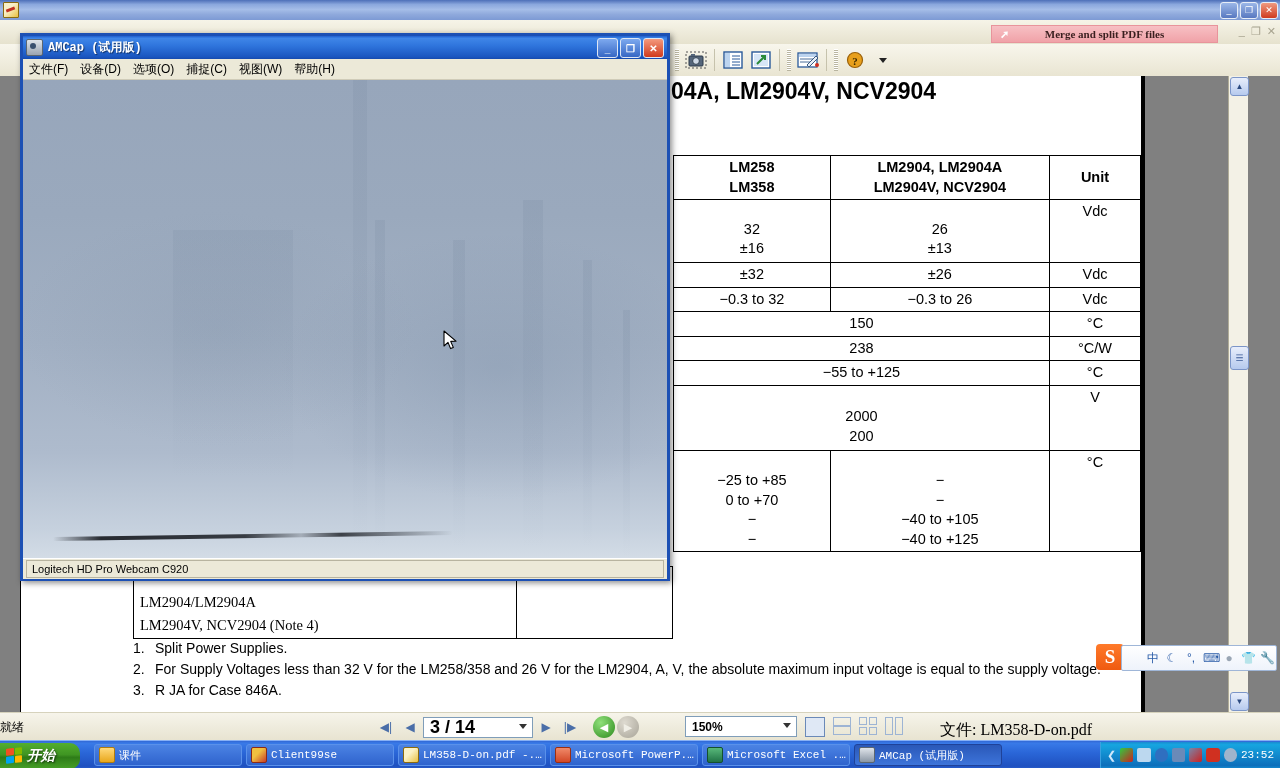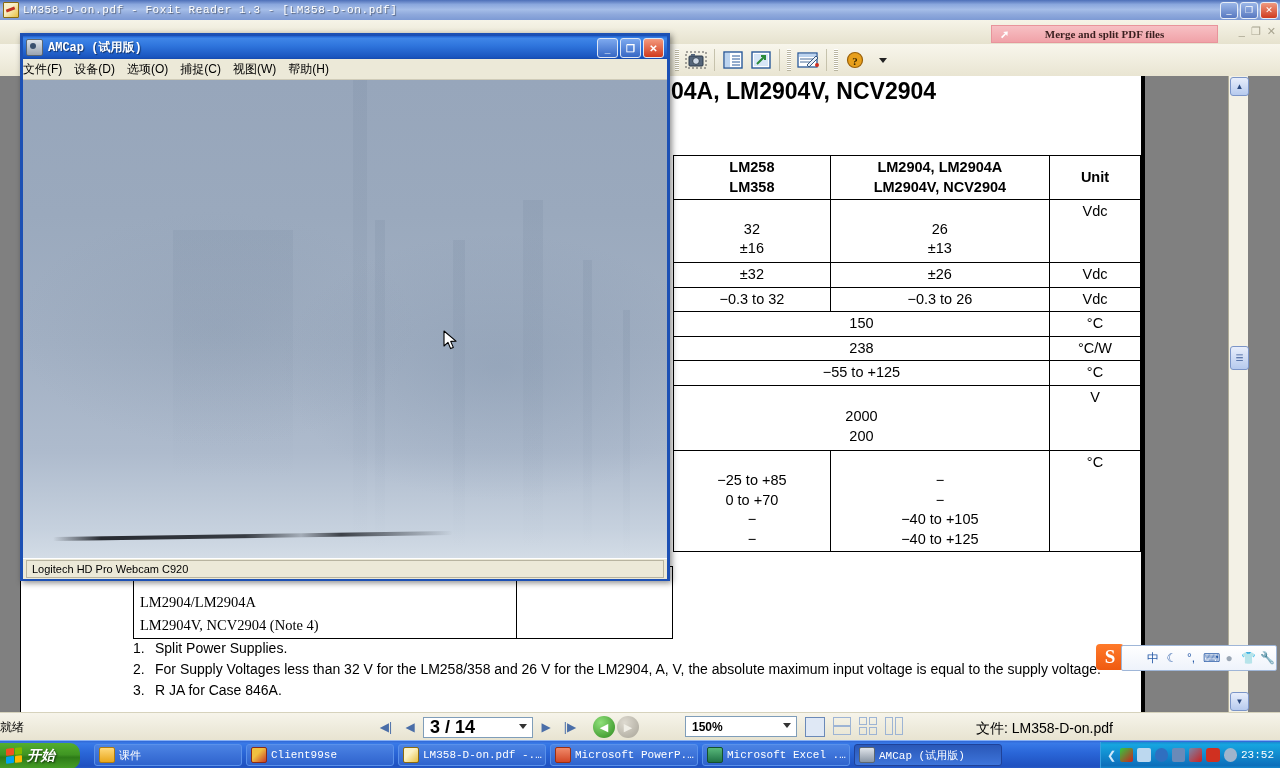--- a/index.html
+++ b/index.html
@@ -174,21 +174,21 @@
   .circ-grey  { background: radial-gradient(circle at 35% 30%, #dedad0, #a8a498); color: #f0eee6; }
   .zoom-box {
     position: absolute; left: 685px; top: 3px; width: 110px; height: 19px;
     background: #fff; border: 1px solid #7f9db9; display: flex; align-items: center; position: absolute;
   }
   .zoom-box span { font-size: 12px; margin-left: 6px; color: #000; font-weight: bold; }
   .zoom-box .caret { position: absolute; right: 5px; top: 6px; border-left: 4px solid transparent; border-right: 4px solid transparent; border-top: 5px solid #333; }
   .view-modes { position: absolute; left: 805px; top: 4px; display: flex; gap: 8px; }
   .vm { width: 18px; height: 18px; border: 1.5px solid #9db4d4; }
   .vm.sel { background: #dfe8f5; border-color: #6a89b8; }
-  .sb-file { position: absolute; left: 976px; top: 7px; font-size: 14px; font-family: Liberation Sans, sans-serif; color: #000; }
+  .sb-file { position: absolute; left: 940px; top: 7px; font-size: 16px; font-family: Liberation Serif, serif; color: #000; }
 
   
   .ime-bar {
     position: absolute; left: 1121px; top: 645px; width: 156px; height: 26px;
     background: linear-gradient(to bottom,#ffffff,#eef3fb);
     border: 1px solid #9fb6d8; border-radius: 2px;
     display: flex; align-items: center; gap: 5px; padding-left: 24px;
     box-sizing: border-box;
   }
   .ime-logo {
@@ -230,21 +230,21 @@
   .ab {
     width: 19px; height: 18px; border-radius: 3px; border: 1px solid #dde6f5;
     display: flex; align-items: center; justify-content: center;
     color: #fff; font-size: 10px; font-weight: bold;
   }
   .ab.min { background: linear-gradient(to bottom,#7da9ef,#3667c4); }
   .ab.max { background: linear-gradient(to bottom,#7da9ef,#3667c4); }
   .ab.cls { background: linear-gradient(to bottom,#f49a7e,#d03a1c); }
   .amcap-menubar {
     height: 20px; background: #ece9d8; border-bottom: 1px solid #cfcbb8;
-    display: flex; align-items: center; padding-left: 0; gap: 12px;
+    display: flex; align-items: center; padding-left: 6px; gap: 12px;
   }
   .amcap-menu { font-size: 12px; color: #000; white-space: nowrap; }
   .amcap-video {
     position: relative; width: 100%; height: 478px; overflow: hidden;
     background:
       radial-gradient(ellipse 55% 45% at 74% 60%, rgba(120,140,165,.32) 0%, rgba(120,140,165,0) 62%),
       radial-gradient(ellipse 48% 38% at 30% 52%, rgba(128,146,168,.22) 0%, rgba(128,146,168,0) 65%),
       linear-gradient(to bottom, #97a6bb 0%, #9aa9bd 28%, #a2b0c3 55%, #aebbcd 78%, #c6d1de 94%, #d3dce6 100%);
   }
   .vid-streak {
@@ -317,21 +317,20 @@
 </style>
 </head>
 <body>
 
 <div id="root">
 
   <div class="foxit-window">
 
     <div class="foxit-titlebar">
       <div class="foxit-title-icon"></div>
-      <div class="foxit-title-text">LM358-D-on.pdf - Foxit Reader 1.3 - [LM358-D-on.pdf]</div>
       <div class="win-btn-group">
         <div class="win-btn min">_</div>
         <div class="win-btn max">❐</div>
         <div class="win-btn cls">✕</div>
       </div>
     </div>
 
     <div class="foxit-toolbar"></div>
 
     <div class="merge-banner">

